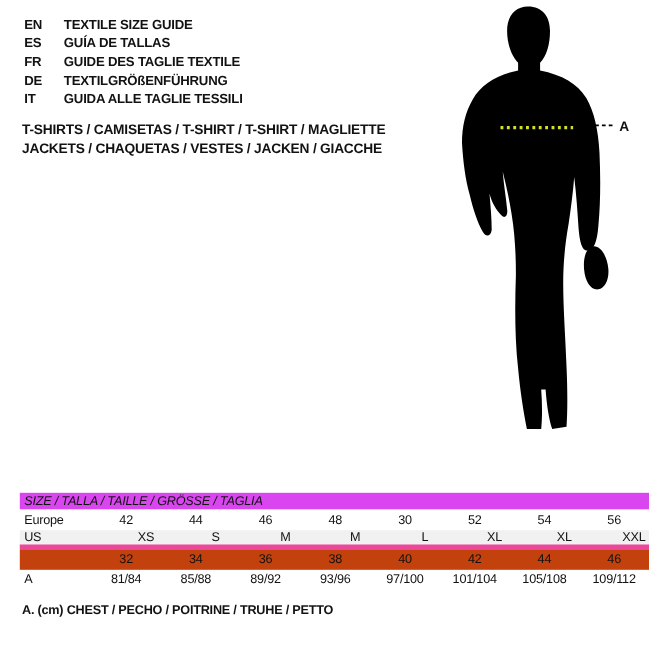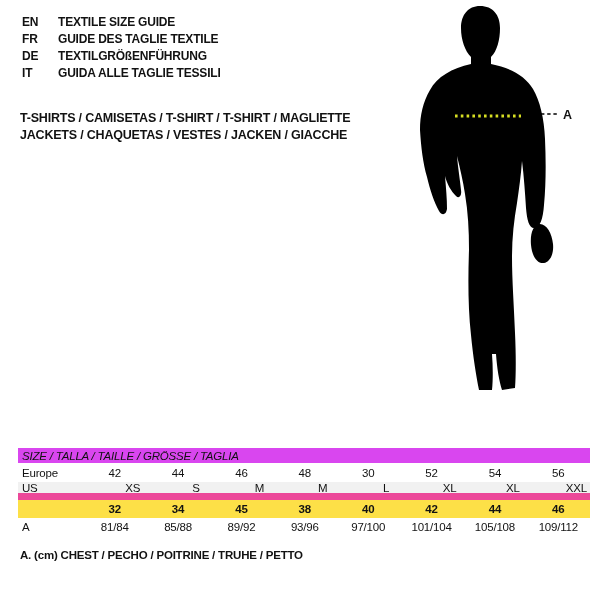--- a/index.html
+++ b/index.html
@@ -23,36 +23,40 @@
   
   .size-table { position:absolute; left:18px; top:448px; width:572px; font-size:11.5px; }
   .st-header {
     height:15px; background:#d946ef; display:flex; align-items:center;
     padding-left:4px; box-sizing:border-box; margin-bottom:1px; white-space:nowrap;font-style:italic;
   }
   .st-row {
     display:grid; grid-template-columns:65px repeat(8, 1fr);
     height:18px; align-items:center; box-sizing:border-box;
   }
-  .st-row.stripe-a { background:#f1f1f1; border-bottom:7px solid #ec4899;gap:36px; }
-  .st-row.stripe-b { background:#fde047;font-weight:bold; }
+  .st-row.stripe-a { background:#f1f1f1; border-bottom:5px solid #ec4899;gap:36px; }
+  .st-row.stripe-b { background:#c2410c; }
   .st-label { padding-left:4px; }
   .st-cell { text-align:center; }
   
   .footnote { position:absolute; left:20px; top:549px; font-size:11.5px; font-weight:bold; white-space:nowrap; }
 </style>
 </head>
 <body>
 
 <div class="canvas">
 
   <div class="lang-list">
     <div class="lang-row">
       <span class="lang-code">EN</span>
       <span class="lang-label">TEXTILE SIZE GUIDE</span>
+    </div>
+    <div class="lang-row">
+      <span class="lang-code">ES</span>
+      <span class="lang-label">GUÍA DE TALLAS</span>
     </div>
     <div class="lang-row">
       <span class="lang-code">FR</span>
       <span class="lang-label">GUIDE DES TAGLIE TEXTILE</span>
     </div>
     <div class="lang-row">
       <span class="lang-code">DE</span>
       <span class="lang-label">TEXTILGRÖßENFÜHRUNG</span>
     </div>
     <div class="lang-row">
@@ -141,21 +145,21 @@
       <span class="st-cell">L</span>
       <span class="st-cell">XL</span>
       <span class="st-cell">XL</span>
       <span class="st-cell">XXL</span>
     </div>
 
     <div class="st-row stripe-b">
       <span class="st-label"></span>
       <span class="st-cell">32</span>
       <span class="st-cell">34</span>
-      <span class="st-cell">45</span>
+      <span class="st-cell">36</span>
       <span class="st-cell">38</span>
       <span class="st-cell">40</span>
       <span class="st-cell">42</span>
       <span class="st-cell">44</span>
       <span class="st-cell">46</span>
     </div>
 
     <div class="st-row">
       <span class="st-label">A</span>
       <span class="st-cell">81/84</span>

